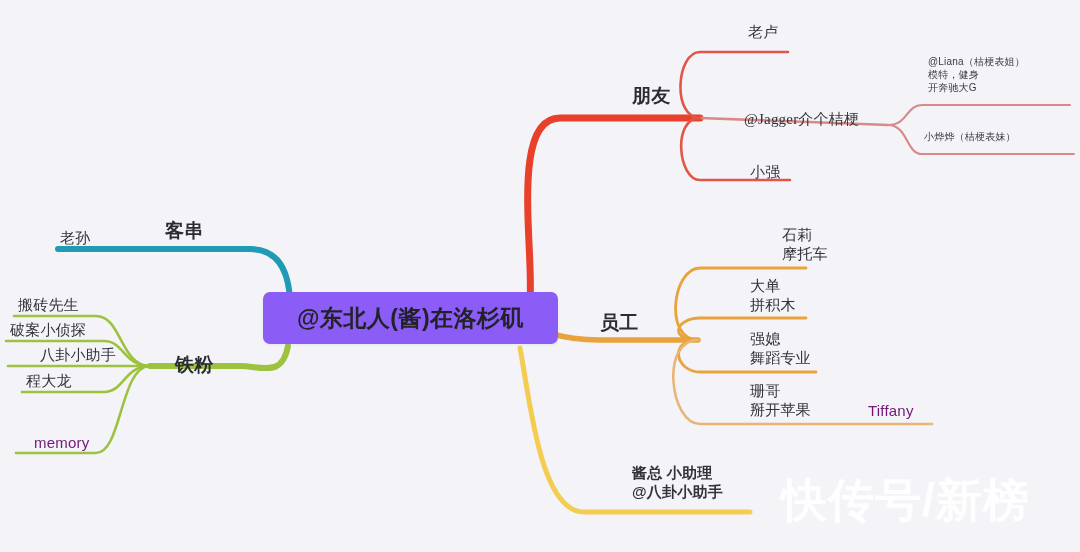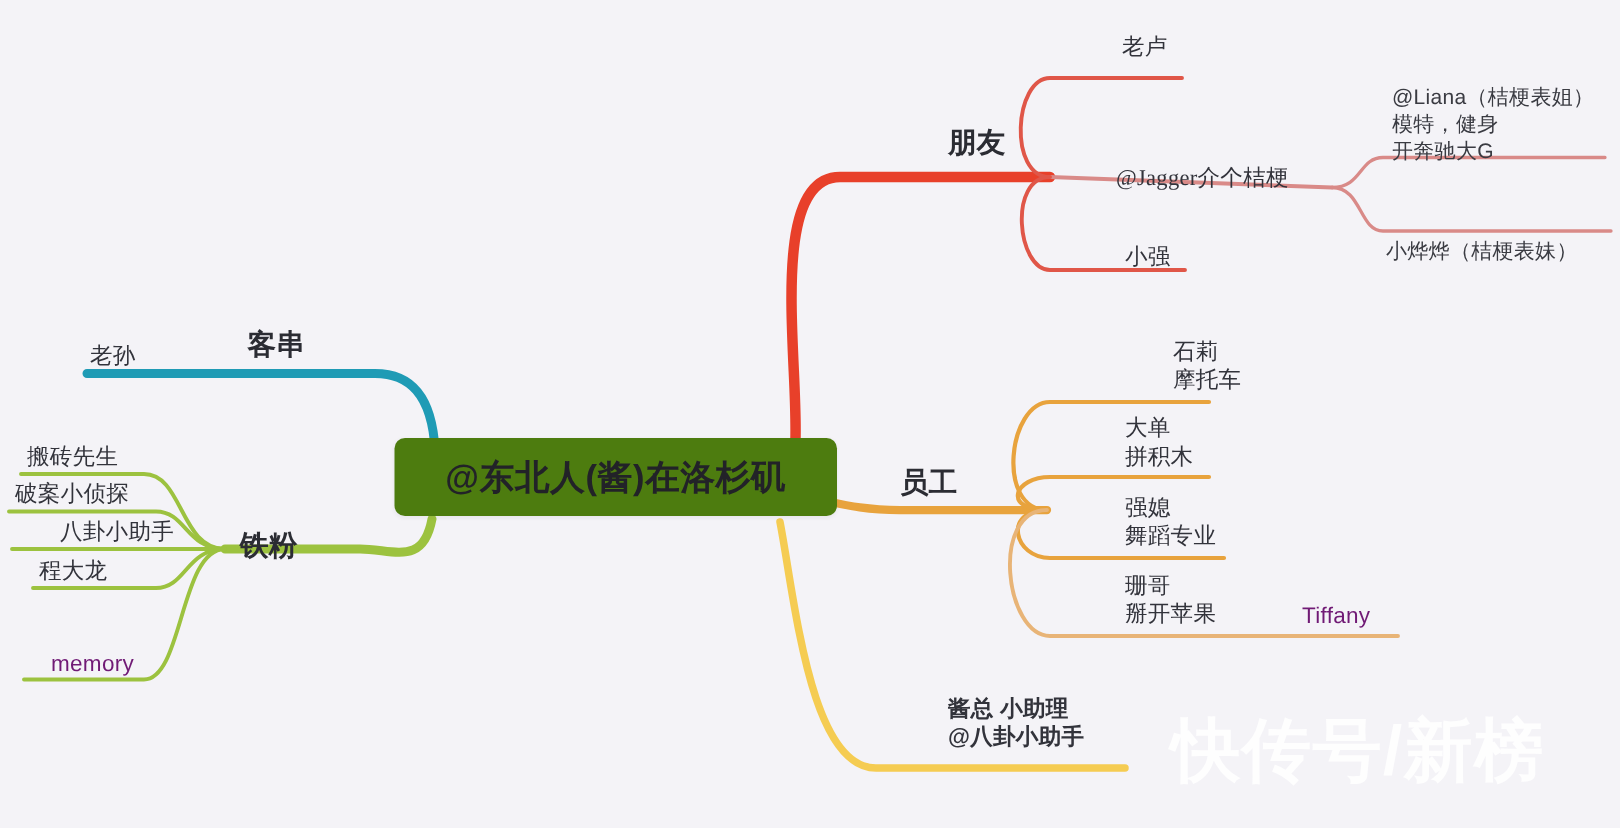--- a/index.html
+++ b/index.html
@@ -35,34 +35,34 @@
     font-size: 19px;
     font-weight: bold;
     color: #2b2c33;
   }
   .lbl-leaf {
     font-size: 15px;
     font-weight: normal;
     color: #32333b;
   }
   .lbl-leaf-sm {
-    font-size: 14px;
+    font-size: 10px;
     color: #3a3b42;
   }
   .lbl-latin {
     font-size: 15px;
     color: #701a75;
   }
   #center-node {
     position: absolute;
     left: 263px;
     top: 292px;
     width: 295px;
     height: 52px;
-    background: #4d7c0f;
+    background: #8b5cf6;
     border-radius: 7px;
     display: flex;
     align-items: center;
     justify-content: center;
     box-shadow: 0 1px 3px rgba(40,40,60,0.06);
   }
   #center-node-text {
     font-size: 23px;
     font-weight: bold;
     color: #222228;
@@ -108,35 +108,35 @@
     <path d="M 698 340 C 668 340 676 318 700 318 L 806 318" fill="none" stroke="#e8a33d" stroke-width="2.8" stroke-linecap="round"></path>
     <path d="M 698 340 C 668 340 676 372 700 372 L 816 372" fill="none" stroke="#e8a33d" stroke-width="2.8" stroke-linecap="round"></path>
     <path d="M 698 340 C 660 340 670 424 700 424 L 932 424" fill="none" stroke="#e8b477" stroke-width="2.6" stroke-linecap="round"></path>
 
     <path d="M 520 348 C 530 400 540 512 584 512 L 750 512" fill="none" stroke="#f5cc52" stroke-width="5" stroke-linecap="round"></path>
   </svg>
 
   <div class="node-label lbl-branch" style="left:165px; top:219px;">客串</div>
   <div class="node-label lbl-leaf" style="left:60px; top:228px;">老孙</div>
 
-  <div class="node-label lbl-branch" style="left:160px; top:353px;">铁粉</div>
+  <div class="node-label lbl-branch" style="left:175px; top:353px;">铁粉</div>
   <div class="node-label lbl-leaf" style="left:18px; top:295px;">搬砖先生</div>
   <div class="node-label lbl-leaf" style="left:10px; top:320px;">破案小侦探</div>
   <div class="node-label lbl-leaf" style="left:12px; top:345px;margin-left:28px;">八卦小助手</div>
   <div class="node-label lbl-leaf" style="left:26px; top:371px;">程大龙</div>
   <div class="node-label lbl-latin" style="left:34px; top:433px;">memory</div>
 
   <div class="node-label lbl-branch" style="left:632px; top:84px;">朋友</div>
   <div class="node-label lbl-leaf" style="left:748px; top:22px;">老卢</div>
   <div class="node-label lbl-leaf" style="left:744px; top:110px;font-family:Liberation Serif, serif;">@Jagger介个桔梗</div>
   <div class="node-label lbl-leaf" style="left:750px; top:162px;">小强</div>
   <div class="node-label lbl-leaf-sm" style="left:928px; top:56px;">@Liana（桔梗表姐）
 模特，健身
 开奔驰大G</div>
-  <div class="node-label lbl-leaf-sm" style="left:924px; top:131px;margin-top:28px;">小烨烨（桔梗表妹）</div>
+  <div class="node-label lbl-leaf-sm" style="left:924px; top:131px;">小烨烨（桔梗表妹）</div>
 
   <div class="node-label lbl-branch" style="left:600px; top:311px;">员工</div>
   <div class="node-label lbl-leaf" style="left:750px; top:225px;margin-left:32px;">石莉
 摩托车</div>
   <div class="node-label lbl-leaf" style="left:750px; top:276px;">大单
 拼积木</div>
   <div class="node-label lbl-leaf" style="left:750px; top:329px;">强媳
 舞蹈专业</div>
   <div class="node-label lbl-leaf" style="left:750px; top:381px;">珊哥
 掰开苹果</div>

